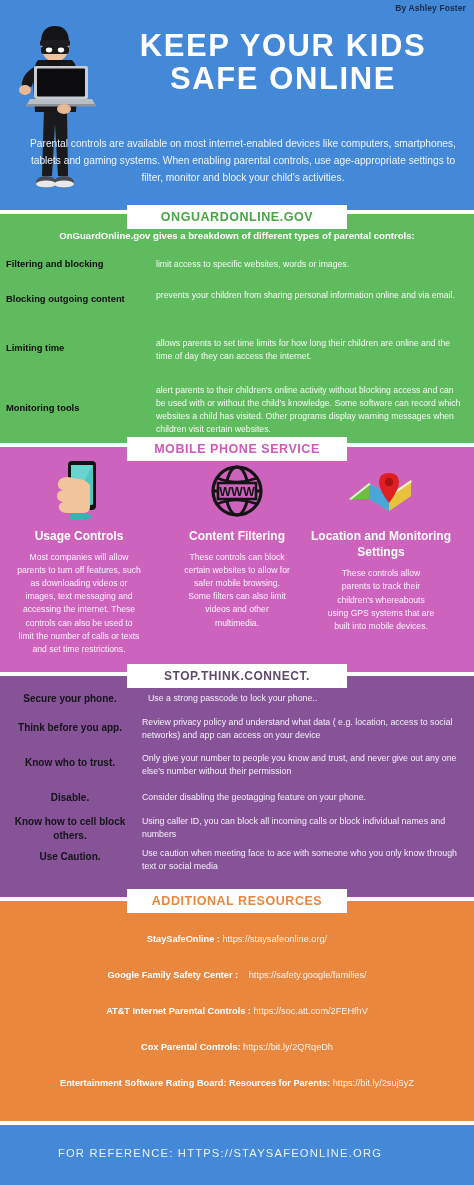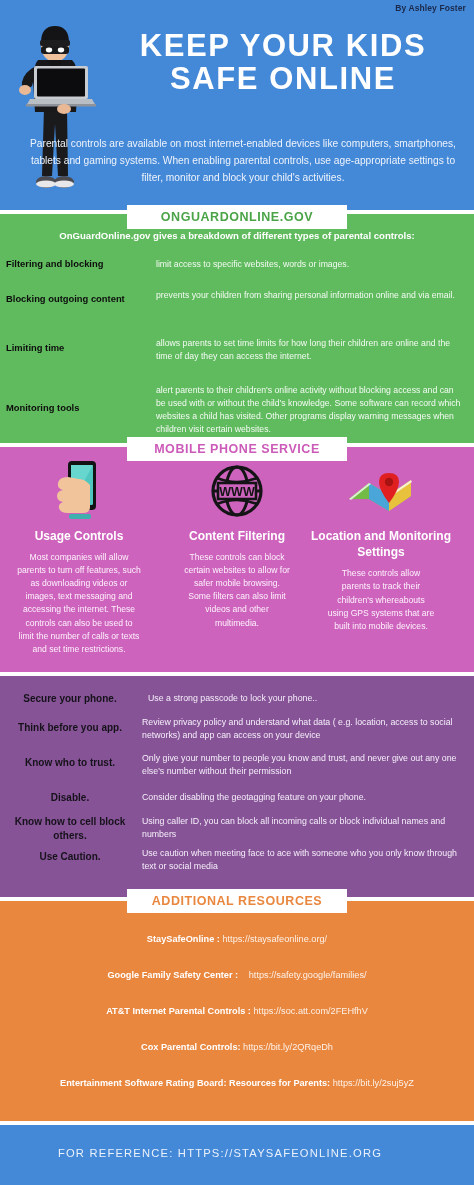--- a/index.html
+++ b/index.html
@@ -284,20 +284,21 @@
         <path d="M44 10 Q54 10 54 19 Q54 27 44 40 Q34 27 34 19 Q34 10 44 10 Z" fill="#e02020"></path>
         <circle cx="44" cy="19" r="4.2" fill="#a81212"></circle>
       </svg>
     </div>
     <div class="mtitle">Location and Monitoring Settings</div>
     <div class="mbody">These controls allow parents to track their children's whereabouts using GPS systems that are built into mobile devices.</div>
   </div>
 
   <div class="band band-purple"></div>
 
+  <div class="pill pill-purple">STOP.THINK.CONNECT.</div>
 
   <div class="prow" style="top:692px">
     <div class="lbl">Secure your phone.</div>
     <div class="val" style="left:148px">Use a strong passcode to lock your phone..</div>
   </div>
   <div class="prow" style="top:716px">
     <div class="lbl" style="top:5px">Think before you app.</div>
     <div class="val">Review privacy policy and understand what data ( e.g. location, access to social networks) and app can access on your  device</div>
   </div>
   <div class="prow" style="top:752px">

